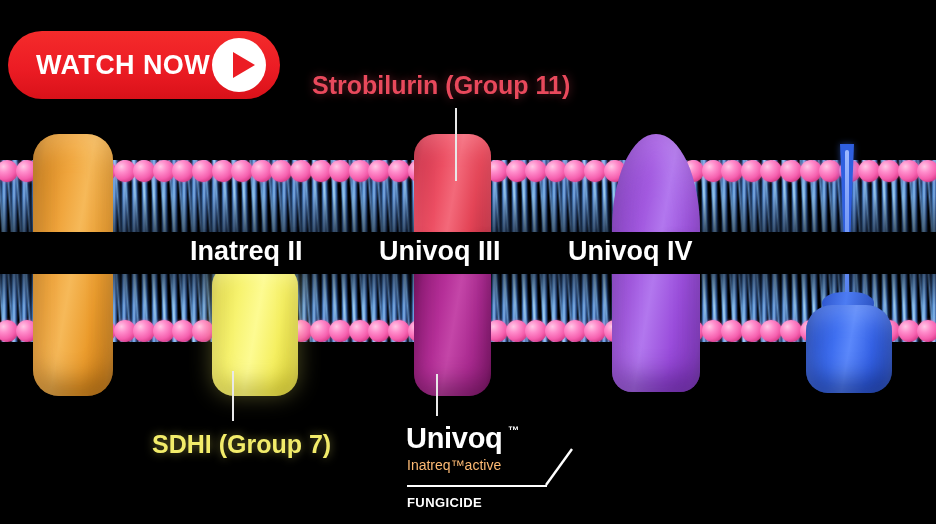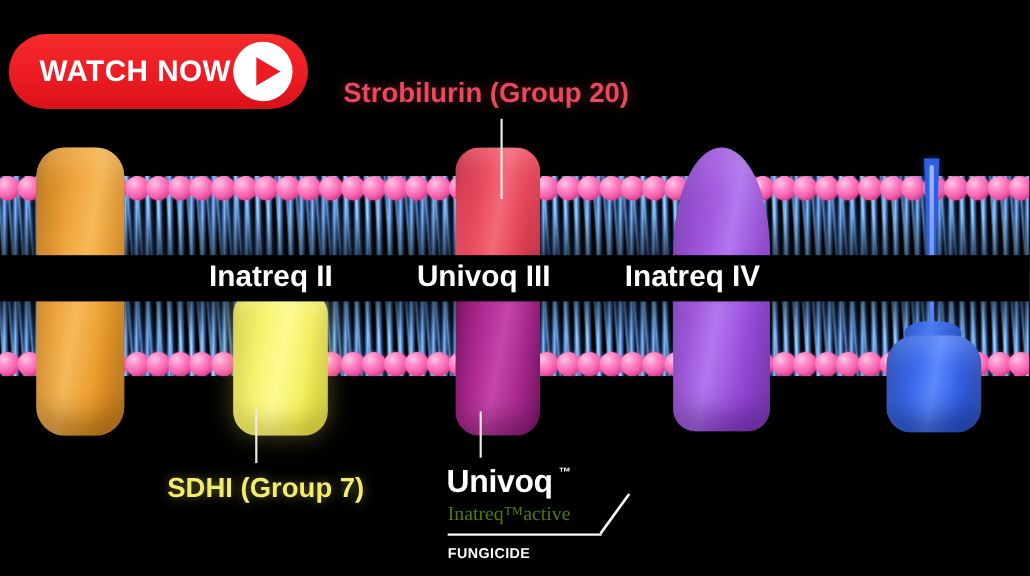--- a/index.html
+++ b/index.html
@@ -323,25 +323,24 @@
     left: 102px;
     top: 2px;
     color: #ffffff;
     font-size: 11px;
     font-weight: bold;
   }
   .logo-sub {
     position: absolute;
     left: 1px;
     top: 35px;
-    color: #4d7c0f;
-    font-size: 18px;
+    color: #fdba74;
+    font-size: 14px;
     font-weight: normal;
     letter-spacing: 0px;
-    font-family: Liberation Serif, serif;
   }
   .logo-rule {
     position: absolute;
     left: 1px;
     top: 63px;
     width: 140px;
     height: 2px;
     background: #ffffff;
   }
   .logo-swoosh {
@@ -534,24 +533,24 @@
 
   <div class="atp-stalk"></div>
   <div class="atp-stalk-hi"></div>
   <div class="atp-neck"></div>
   <div class="atp-base"></div>
 
   <div class="band"></div>
 
   <div class="cname" style="left:190px;">Inatreq II</div>
   <div class="cname" style="left:379px;">Univoq III</div>
-  <div class="cname" style="left:568px;">Inatreq IV</div>
+  <div class="cname" style="left:568px;">Univoq IV</div>
 
   <div class="leader leader-strobilurin"></div>
-  <div class="anno anno-strobilurin">Strobilurin (Group 20)</div>
+  <div class="anno anno-strobilurin">Strobilurin (Group 11)</div>
 
   <div class="leader leader-sdhi"></div>
   <div class="anno anno-sdhi">SDHI (Group 7)</div>
 
   <div class="leader leader-univoq"></div>
 
   <div class="logo">
     <div class="logo-word">Univoq</div>
     <div class="logo-tm">™</div>
     <div class="logo-sub"><span>Inatreq</span><span>™</span><span>active</span></div>

